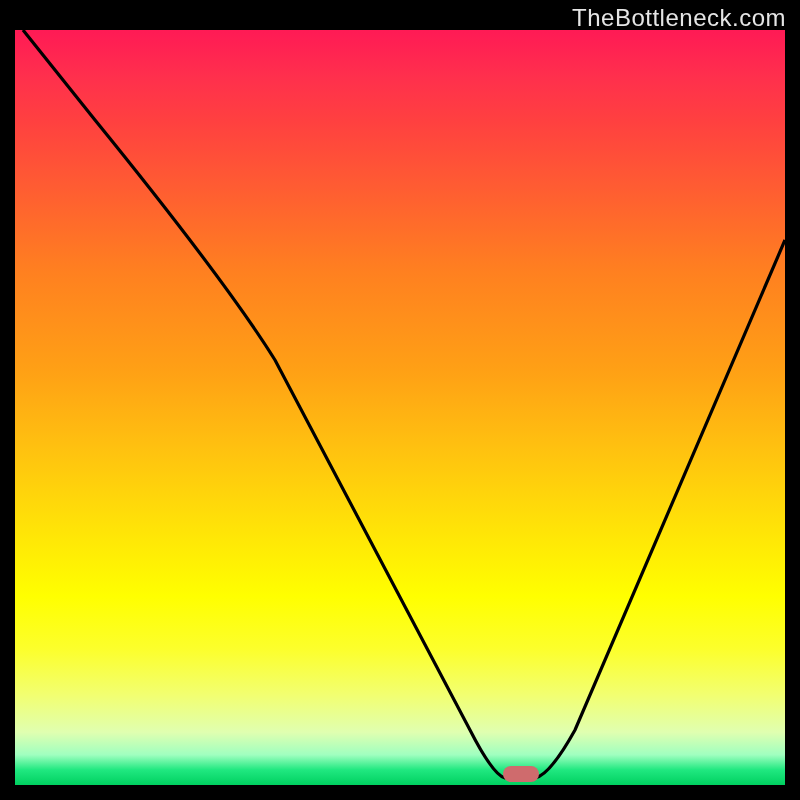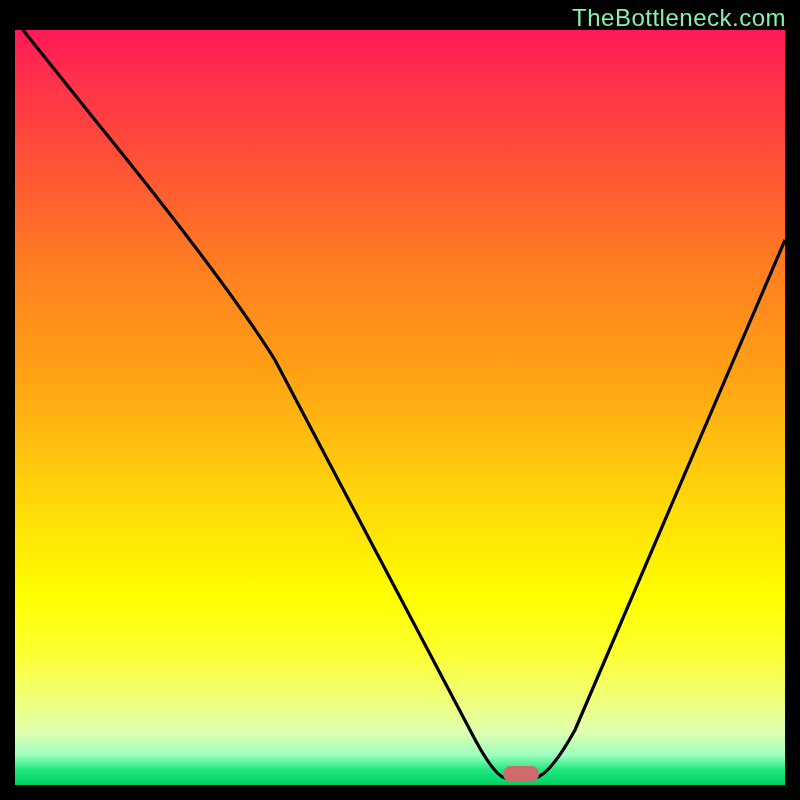--- a/index.html
+++ b/index.html
@@ -14,21 +14,21 @@
   .frame {
     position: relative;
     width: 800px;
     height: 800px;
     background: #000;
   }
   .watermark {
     position: absolute;
     top: 4px;
     right: 14px;
-    color: #86efac;
+    color: #e5e5e5;
     font-size: 24px;
     font-weight: 400;
     letter-spacing: 0.5px;
     z-index: 10;
     text-align: right;
   }
   .plot-area {
     position: absolute;
     left: 15px;
     top: 30px;

